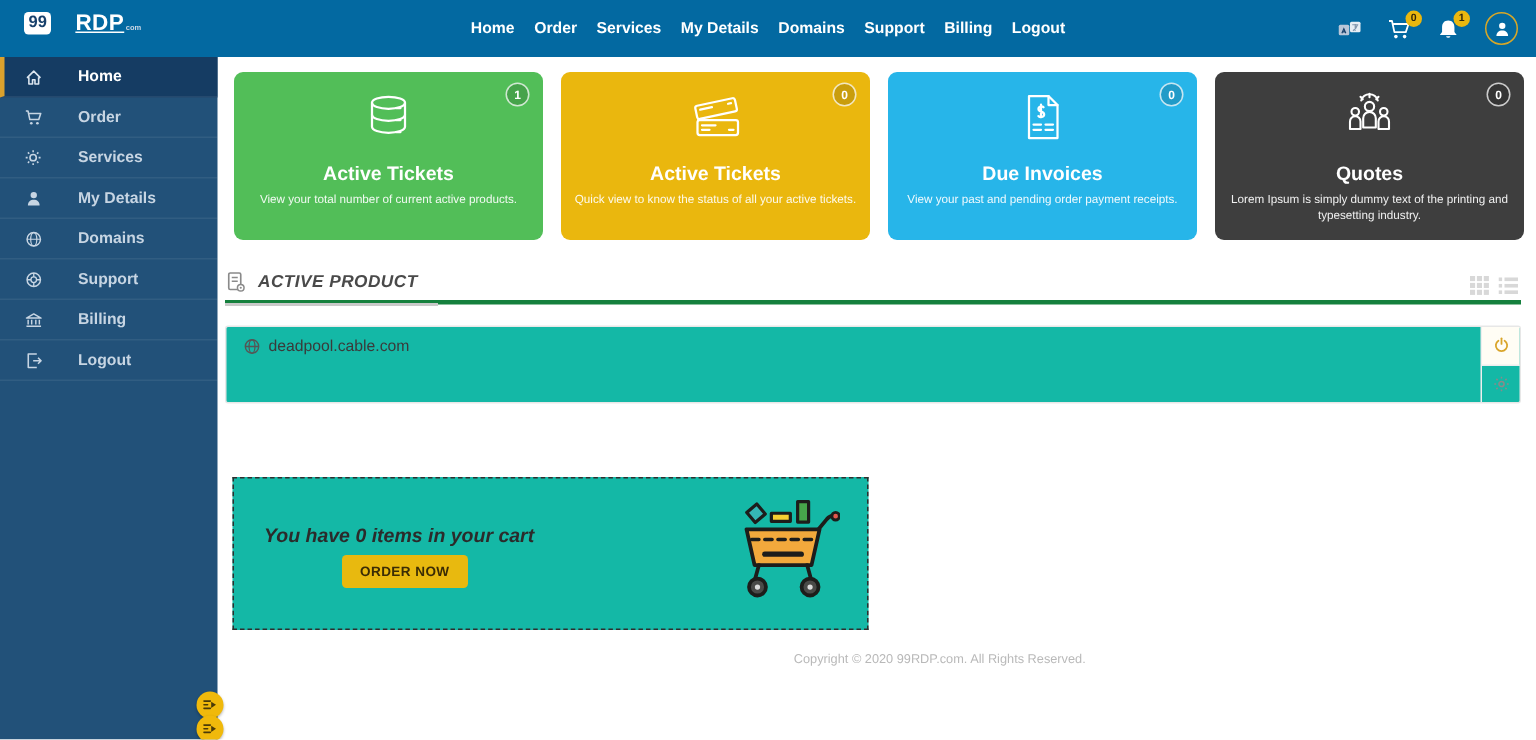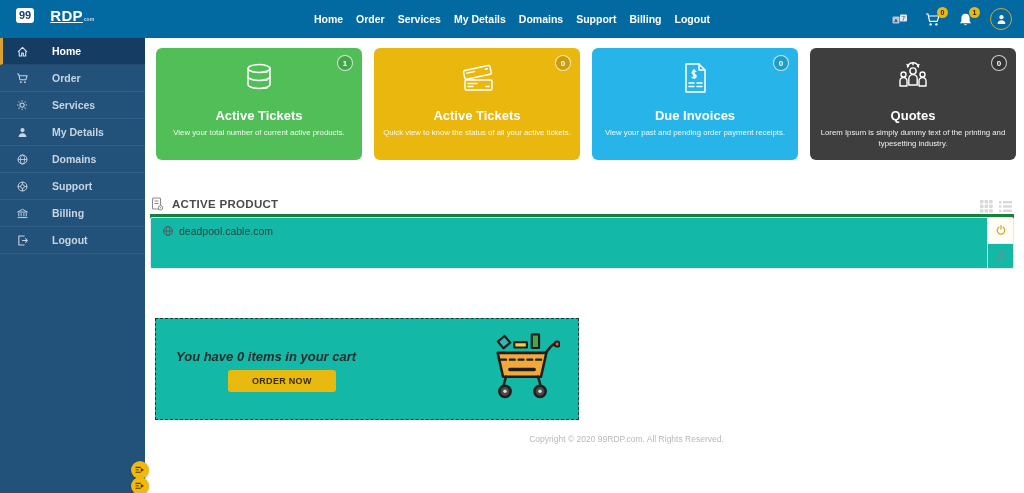--- a/index.html
+++ b/index.html
@@ -34,39 +34,39 @@
   .card-1 { background:#52be58; }
   .card-2 { background:#eab70e; }
   .card-3 { background:#27b5e9; }
   .card-4 { background:#3e3e3e; }
   .card-badge { position:absolute; top:7px; right:9px; width:16px; height:16px; border-radius:50%; border:1px solid rgba(255,255,255,.75); background:rgba(0,0,0,.14); color:#fff; font-size:8px; font-weight:700; line-height:15px; text-align:center; }
   .card-icon { height:48px; display:flex; align-items:center; }
   .card-title { font-size:13px; font-weight:800; margin-top:3px; }
   .card-sub { font-size:7.8px; color:rgba(255,255,255,.92); margin-top:5px; text-align:center; width:95%; line-height:1.35; }
 
   
-  .section-head { position:absolute; left:150px; top:197px; width:864px; height:22px; border-bottom:5px solid #15803d; }
+  .section-head { position:absolute; left:150px; top:181px; width:864px; height:22px; border-bottom:3px solid #15803d;font-style:italic; }
   .section-title { display:flex; align-items:center; gap:8px; }
   .section-title span { font-size:11.5px; font-weight:800; color:#4a4a4a; letter-spacing:.3px; }
   .head-underline { position:absolute; left:0px; top:21px; width:142px; height:2px; background:#c9c9c9; }
   .view-toggles { position:absolute; right:2px; top:3px; display:flex; gap:6px; }
   .view-toggles svg { cursor:pointer; }
 
   .product-box { position:absolute; left:150px; top:217px; width:864px; height:52px; background:#14b8a6; border:1px solid #e7e7e7; border-radius:2px; display:flex; }
   .product-main { flex:1; padding:7px 0 0 11px; }
   .product-domain { display:flex; align-items:center; gap:5px; font-size:10.5px; color:#3a3a3a; }
   .product-plan { font-size:9px; color:#4a4a4a; margin-top:3px; margin-left:1px; }
   .product-actions { width:26px; border-left:1px solid #eee; display:flex; flex-direction:column; }
   .product-actions .cell { flex:1; display:flex; align-items:center; justify-content:center; cursor:pointer; }
   .product-actions .cell:first-child { border-bottom:1px solid #eee; background:#fffdf5; }
 
   
   .cart-box { position:absolute; left:155px; top:318px; width:424px; height:102px; border:1.5px dashed #2e2e2e; background:#14b8a6; }
   .cart-msg { position:absolute; left:20px; top:30px; font-style:italic; font-size:13px; color:#2b2b2b; font-weight:600; }
-  .order-btn { position:absolute; left:72px; top:51px; background:#e8b90f; color:#3a2c05; border:none; font-size:9px; font-weight:800; padding:6px 24px; border-radius:3px; cursor:pointer; letter-spacing:.3px; font-family:inherit; }
+  .order-btn { position:absolute; left:72px; top:51px; background:#e8b90f; color:#3a2c05; border:none; font-size:9px; font-weight:800; padding:6px 12px; border-radius:3px; cursor:pointer; letter-spacing:.3px; font-family:inherit; }
   .cart-art { position:absolute; left:330px; top:10px; }
 
   
   .footer { position:absolute; left:145px; top:434px; width:963px; text-align:center; font-size:8.5px; color:#b9b9b9; }
 
   
   .float-btn { position:absolute; left:131px; width:18px; height:18px; border-radius:50%; background:#f0b90b; display:flex; align-items:center; justify-content:center; cursor:pointer; z-index:30; box-shadow:0 1px 2px rgba(0,0,0,.3); }
   .float-btn.one { top:461px; }
   .float-btn.two { top:477px; }
 </style>

